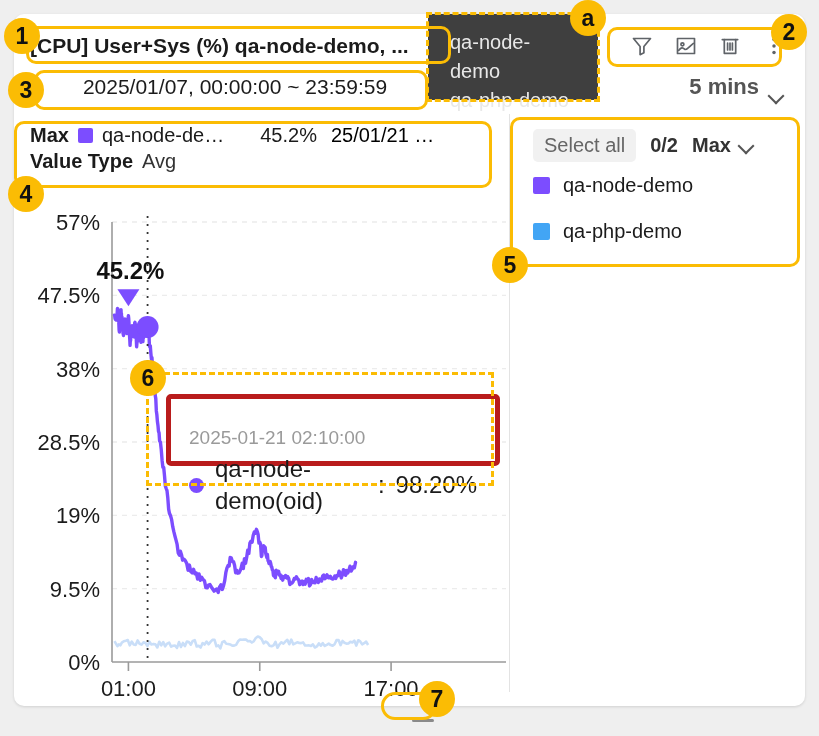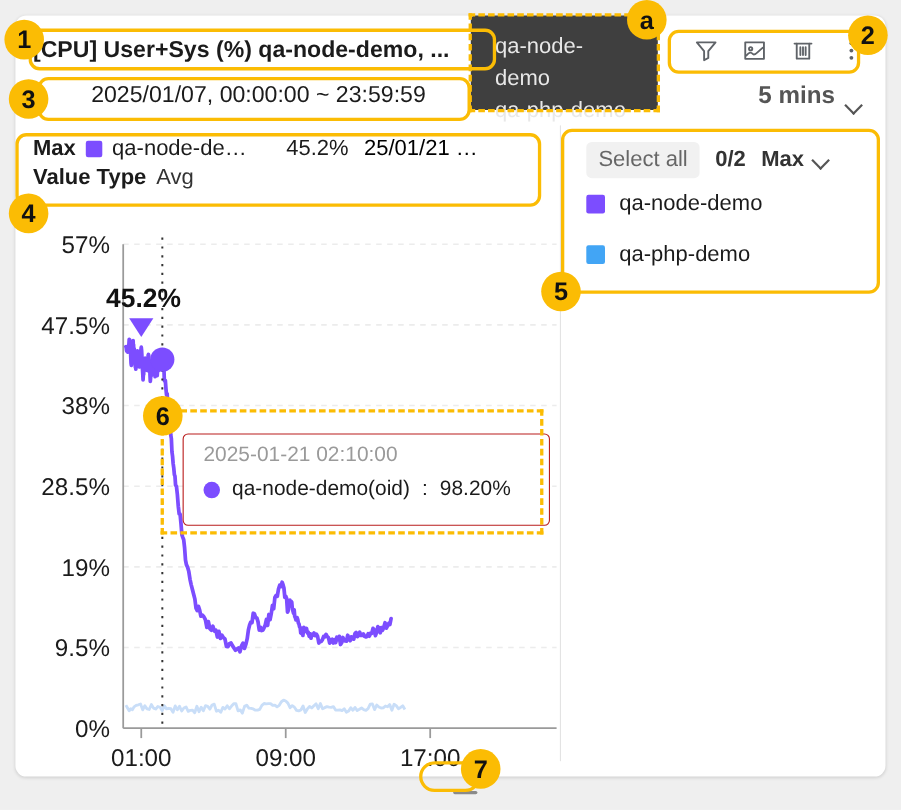--- a/index.html
+++ b/index.html
@@ -206,37 +206,37 @@
     height: 490px;
   }
   .chart svg { display: block; }
 
   
   .charttip {
     position: absolute;
     left: 152px;
     top: 380px;
     width: 334px;
-    height: 84px;
+    height: 72px;
     background: #fff;
-    border: 1px solid #b91c1c;
+    border: 5px solid #b91c1c;
     border-radius: 5px;
     box-sizing: border-box;
-    padding: 4px 18px;
+    padding: 24px 18px;
   }
   .tip-time {
     font-size: 19px;
     color: #9a9a9a;
     line-height: 30px;
   }
   .tip-row {
     display: flex;
     align-items: center;
     gap: 11px;
-    font-size: 19px;
+    font-size: 24px;
     color: #1b1b1b;
     line-height: 32px;
   }
   .tip-dot {
     width: 15px; height: 15px;
     border-radius: 50%;
     flex: 0 0 auto;
   }
 
   

